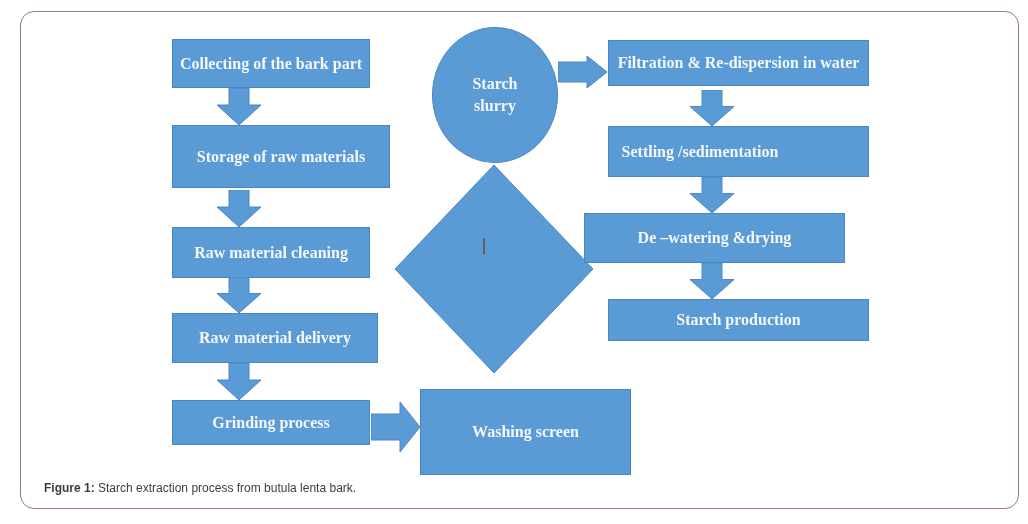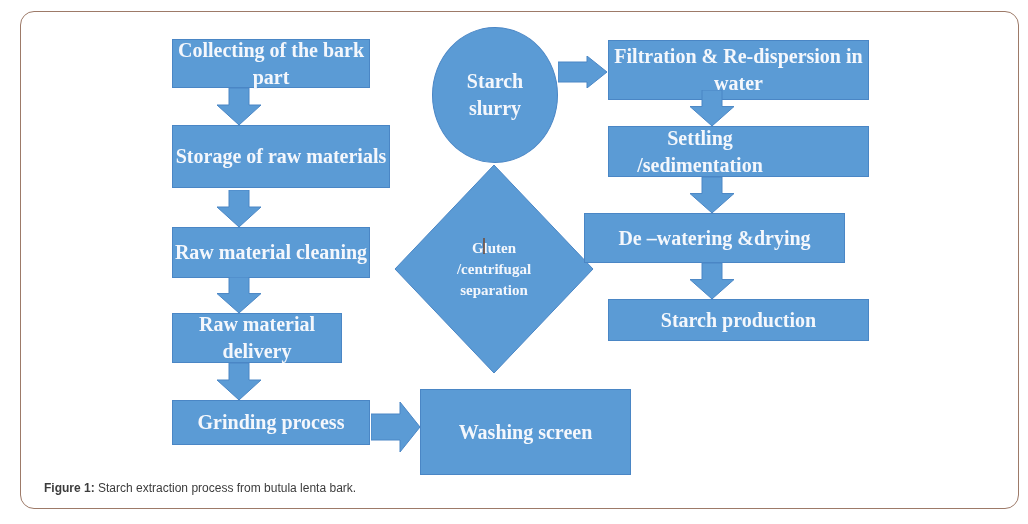--- a/index.html
+++ b/index.html
@@ -13,21 +13,21 @@
     border:1px solid var(--frame-border,#9d7a68); border-radius:14px;
     background:#ffffff;
   }
   .shape {
     position:absolute;
     background:var(--shape-fill,#5b9bd5);
     border:1px solid var(--shape-border,#4a86c5);
     color:var(--shape-text,#f4f7fc);
     display:flex; align-items:center; justify-content:center;
     flex-direction:column;
-    text-align:center; font-weight:bold; font-size:20px; line-height:1.35;
+    text-align:center; font-weight:bold; font-size:16px; line-height:1.35;
   }
   .ellipse { border-radius:50%; }
   .shift-left { padding-right:77px; }
   .diamond { position:absolute; display:flex; align-items:center; justify-content:center; }
   .diamond svg { position:absolute; left:0; top:0; width:100%; height:100%; }
   .diamond polygon { fill:var(--shape-fill,#5b9bd5); stroke:var(--shape-border,#4a86c5); stroke-width:1; }
   .diamond-text {
     position:relative; text-align:center; color:var(--shape-text,#f4f7fc);
     font-weight:bold; font-size:15px; line-height:1.4;
   }
@@ -53,21 +53,21 @@
 
 <div class="shape" style="left:172px;top:39px;width:198px;height:49px">
   <span>Collecting of the bark part</span>
 </div>
 <div class="shape" style="left:172px;top:125px;width:218px;height:63px">
   <span>Storage of raw materials</span>
 </div>
 <div class="shape" style="left:172px;top:227px;width:198px;height:51px">
   <span>Raw material cleaning</span>
 </div>
-<div class="shape" style="left:172px;top:313px;width:170px;height:50px">
+<div class="shape" style="left:172px;top:313px;width:206px;height:50px">
   <span>Raw material delivery</span>
 </div>
 <div class="shape" style="left:172px;top:400px;width:198px;height:45px">
   <span>Grinding process</span>
 </div>
 
 <div class="arrow" style="left:217px;top:88px;width:44px;height:37px">
   <svg viewBox="0 0 44 37" preserveAspectRatio="none">
       <polygon points="12,0 32,0 32,17 44,17 22,37 0,17 12,17"></polygon>
     </svg>
@@ -90,45 +90,40 @@
 
 <div class="shape ellipse" style="left:432px;top:27px;width:126px;height:136px">
   <span>Starch</span>
   <span>slurry</span>
 </div>
 
 <div class="diamond" style="left:394px;top:164px;width:200px;height:210px">
   <svg viewBox="0 0 200 210" preserveAspectRatio="none">
     <polygon points="100,1 199,105 100,209 1,105"></polygon>
   </svg>
-  <div class="diamond-text">
-    <span>Gluten</span>
-    <span>/centrifugal</span>
-    <span>separation</span>
-  </div>
 </div>
 <div class="cursor-artifact"></div>
 
 <div class="shape" style="left:420px;top:389px;width:211px;height:86px">
   <span>Washing screen</span>
 </div>
 
 <div class="arrow" style="left:371px;top:402px;width:49px;height:50px">
   <svg viewBox="0 0 49 50" preserveAspectRatio="none">
       <polygon points="0,12 29,12 29,0 49,25 29,50 29,38 0,38"></polygon>
     </svg>
 </div>
 
 <div class="arrow" style="left:558px;top:56px;width:49px;height:32px">
   <svg viewBox="0 0 49 32" preserveAspectRatio="none">
       <polygon points="0,6 29,6 29,0 49,16 29,32 29,26 0,26"></polygon>
     </svg>
 </div>
 
-<div class="shape" style="left:608px;top:40px;width:261px;height:60px">
+<div class="shape" style="left:608px;top:40px;width:261px;height:46px">
   <span>Filtration &amp; Re-dispersion in water</span>
 </div>
 <div class="shape shift-left" style="left:608px;top:126px;width:261px;height:51px">
   <span>Settling /sedimentation</span>
 </div>
 <div class="shape" style="left:584px;top:213px;width:261px;height:50px">
   <span>De –watering &amp;drying</span>
 </div>
 <div class="shape" style="left:608px;top:299px;width:261px;height:42px">
   <span>Starch production</span>

